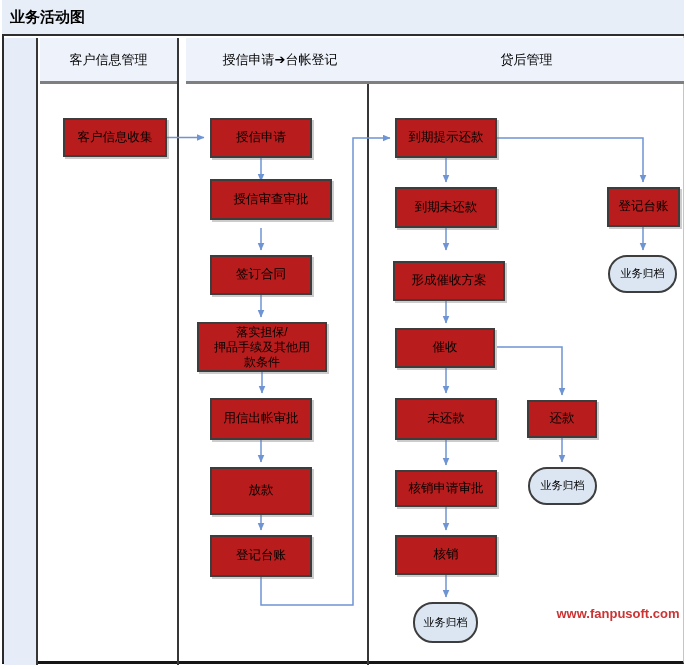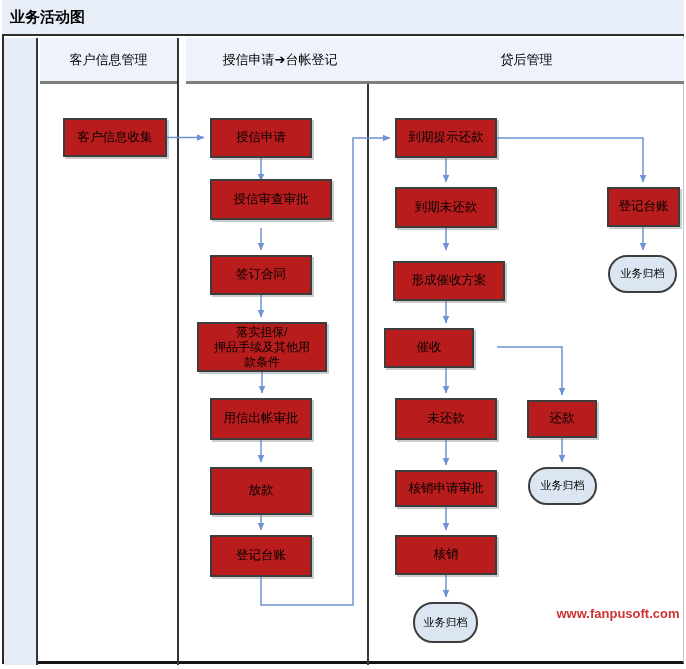--- a/index.html
+++ b/index.html
@@ -117,21 +117,21 @@
 <div class="node small" style="left:197px;top:322px;width:130px;height:50px">落实担保/
 押品手续及其他用
 款条件</div>
 <div class="node" style="left:210px;top:398px;width:102px;height:42px">用信出帐审批</div>
 <div class="node" style="left:210px;top:467px;width:102px;height:48px">放款</div>
 <div class="node" style="left:210px;top:535px;width:102px;height:42px">登记台账</div>
 
 <div class="node" style="left:395px;top:118px;width:102px;height:40px">到期提示还款</div>
 <div class="node" style="left:395px;top:187px;width:102px;height:41px">到期未还款</div>
 <div class="node" style="left:393px;top:261px;width:112px;height:40px">形成催收方案</div>
-<div class="node" style="left:384px;top:328px;width:90px;height:40px">催收</div>
+<div class="node" style="left:395px;top:328px;width:100px;height:40px">催收</div>
 <div class="node" style="left:395px;top:398px;width:102px;height:42px">未还款</div>
 <div class="node" style="left:395px;top:470px;width:102px;height:37px">核销申请审批</div>
 <div class="node" style="left:395px;top:535px;width:102px;height:40px">核销</div>
 <div class="node stadium" style="left:413px;top:602px;width:65px;height:41px">业务归档</div>
 
 <div class="node" style="left:607px;top:187px;width:73px;height:40px">登记台账</div>
 <div class="node stadium" style="left:608px;top:255px;width:69px;height:38px">业务归档</div>
 <div class="node" style="left:527px;top:400px;width:70px;height:38px">还款</div>
 <div class="node stadium" style="left:528px;top:467px;width:69px;height:38px">业务归档</div>
 

